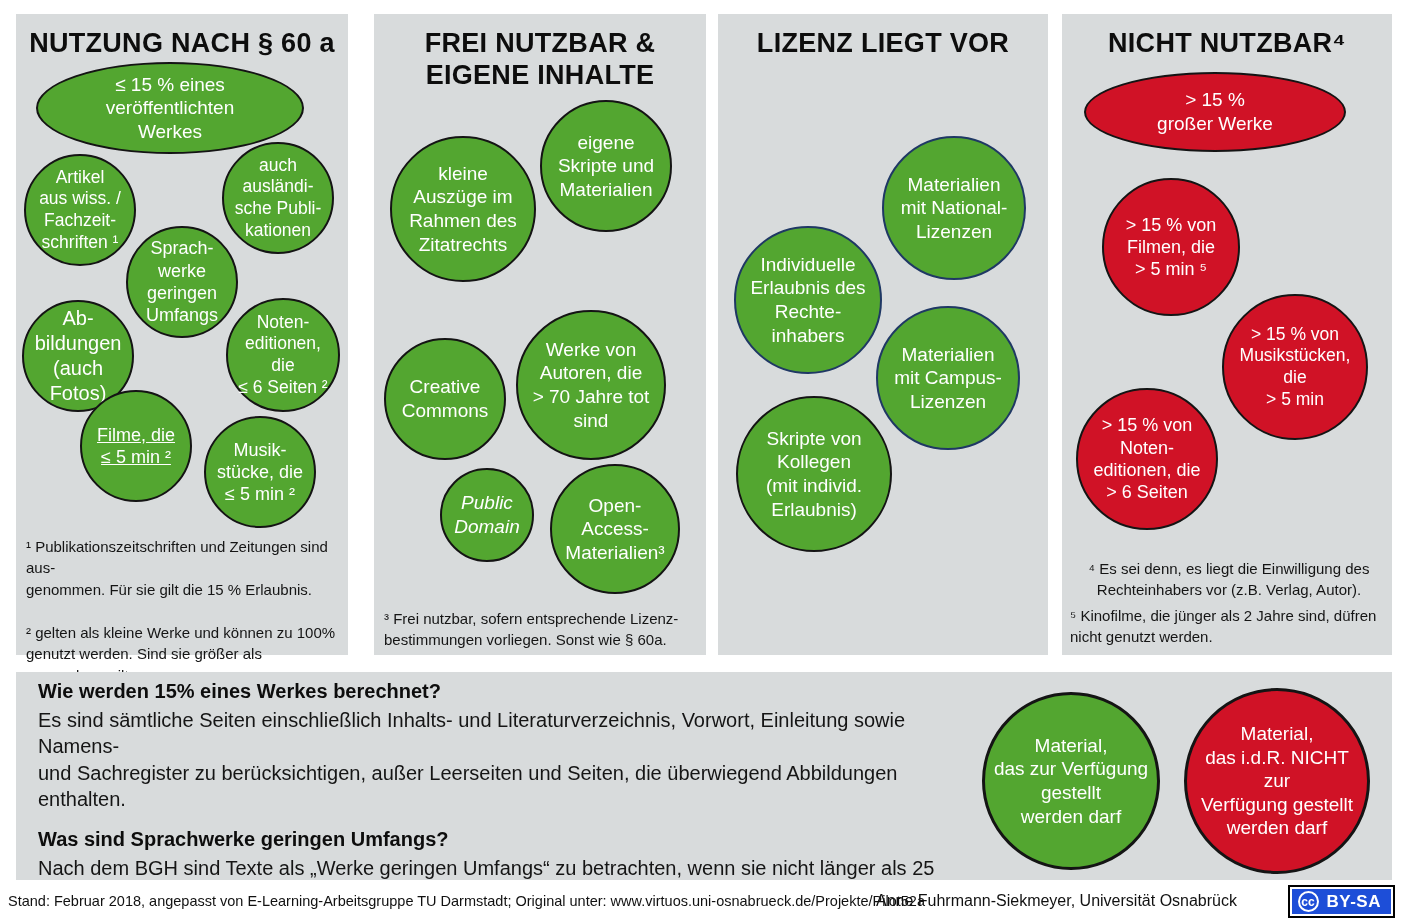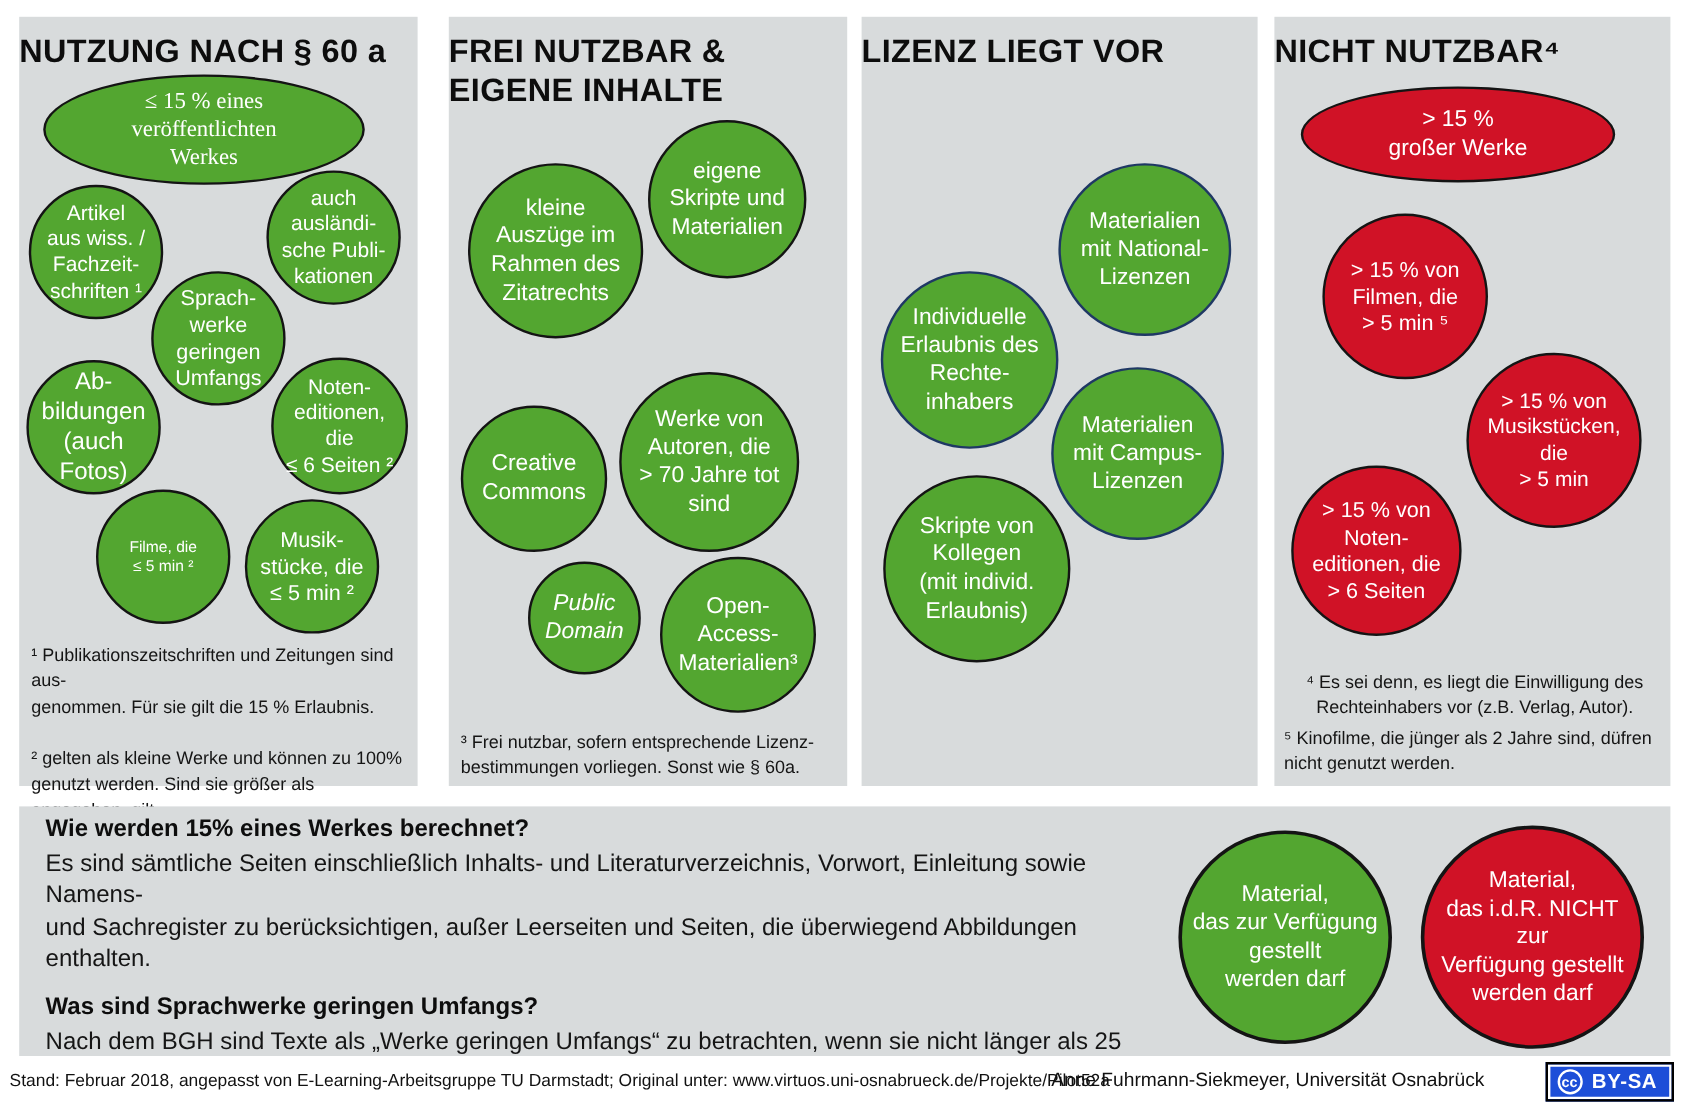--- a/index.html
+++ b/index.html
@@ -6,21 +6,21 @@
     --green:#53a630;
     --red:#d01226;
     --panel-grey:#d8dbdc;
     --navy-border:#1f3864;
   }
   *{margin:0;padding:0;box-sizing:border-box;}
   body{background:#ffffff;font-family:"Liberation Sans",sans-serif;}
   .page{position:relative;width:1403px;height:922px;background:#ffffff;overflow:hidden;}
   .panel{position:absolute;top:14px;height:641px;background:var(--panel-grey,#d8dbdc);}
   .panel-title{
-    font-weight:bold;font-size:27px;line-height:1.18;
+    text-align:center;font-weight:bold;font-size:27px;line-height:1.18;
     padding-top:14px;color:#0d0d0d;white-space:pre-line;letter-spacing:.3px;
   }
   .bubble{
     position:absolute;border-radius:50%;
     display:flex;align-items:center;justify-content:center;
     text-align:center;color:#ffffff;white-space:pre-line;
     border:2px solid #141414;line-height:1.24;padding:6px;
   }
   .green-fill{background:var(--green,#53a630);}
   .red-fill{background:var(--red,#d01226);}
@@ -52,21 +52,21 @@
   }
   .cc-label{color:#fff;font-weight:bold;font-size:17px;letter-spacing:.5px;}
 </style>
 </head>
 <body>
 
 <div class="page">
 
   <div class="panel" style="left:16px;width:332px;">
     <div class="panel-title">NUTZUNG NACH § 60 a</div>
-    <div class="bubble green-fill" style="left:20px;top:48px;width:268px;height:92px;border-radius:50%/50%;font-size:19px;font-family:Liberation Serif, serif;">≤ 15 % eines
+    <div class="bubble green-fill" style="left:20px;top:48px;width:268px;height:92px;border-radius:50%/50%;font-size:19px;">≤ 15 % eines
 veröffentlichten
 Werkes</div>
     <div class="bubble green-fill" style="left:8px;top:140px;width:112px;height:112px;font-size:17.5px;">Artikel
 aus wiss. /
 Fachzeit-
 schriften ¹</div>
     <div class="bubble green-fill" style="left:206px;top:128px;width:112px;height:112px;font-size:17.5px;">auch
 ausländi-
 sche Publi-
 kationen</div>
@@ -74,21 +74,21 @@
 werke
 geringen
 Umfangs</div>
     <div class="bubble green-fill" style="left:6px;top:286px;width:112px;height:112px;font-size:20px;">Ab-
 bildungen
 (auch
 Fotos)</div>
     <div class="bubble green-fill" style="left:210px;top:284px;width:114px;height:114px;font-size:17.5px;">Noten-
 editionen, die
 ≤ 6 Seiten ²</div>
-    <div class="bubble green-fill" style="left:64px;top:394px;width:112px;height:112px;font-size:13px;">Filme, die
+    <div class="bubble green-fill" style="left:64px;top:376px;width:112px;height:112px;font-size:18px;text-decoration:underline;">Filme, die
 ≤ 5 min ²</div>
     <div class="bubble green-fill" style="left:188px;top:402px;width:112px;height:112px;font-size:18px;">Musik-
 stücke, die
 ≤ 5 min ²</div>
     <div class="fnote" style="left:10px;top:522px;width:318px;">¹ Publikationszeitschriften und Zeitungen sind aus-
 genommen. Für sie gilt die 15 % Erlaubnis.</div>
     <div class="fnote" style="left:10px;top:608px;width:318px;">² gelten als kleine Werke und können zu 100%
 genutzt werden. Sind sie größer als angegeben, gilt
 die 15 % Erlaubnis. (Kinofilme: älter als 2 Jahre!)</div>
   </div>

